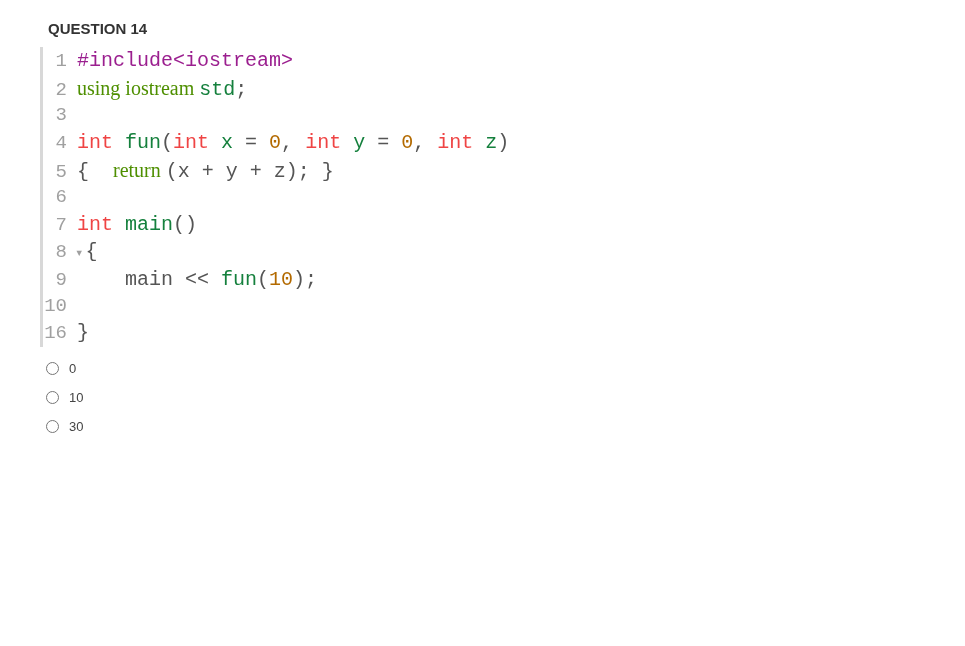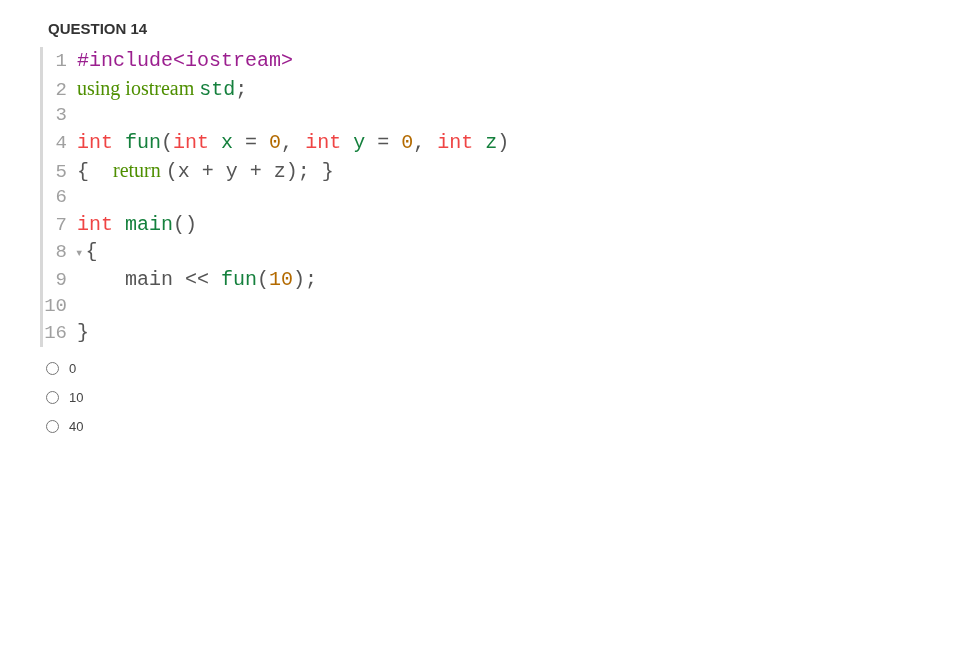--- a/index.html
+++ b/index.html
@@ -137,15 +137,15 @@
     <label class="option-row">
       <input type="radio" name="q14" style="">
       <span>0</span>
     </label>
     <label class="option-row">
       <input type="radio" name="q14" style="">
       <span>10</span>
     </label>
     <label class="option-row">
       <input type="radio" name="q14" style="">
-      <span>40</span>
+      <span>30</span>
     </label>
   </div>
 
 </body></html>

